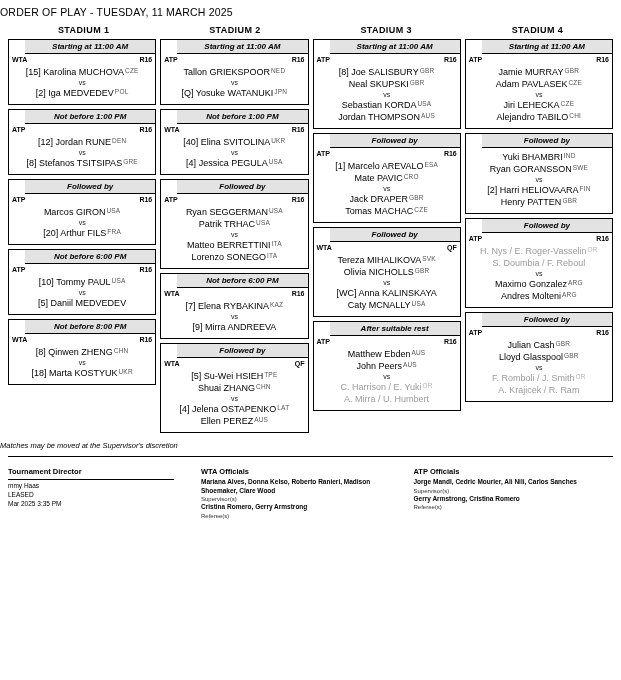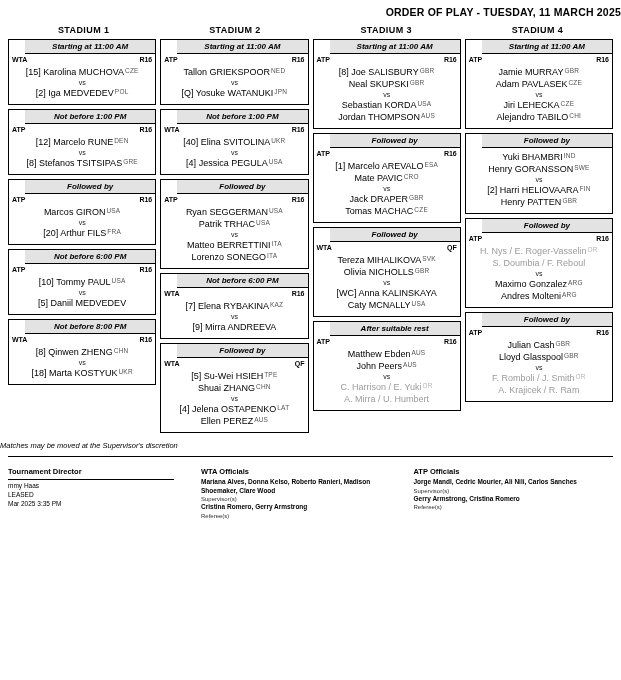--- a/index.html
+++ b/index.html
@@ -10,23 +10,23 @@
     color: #000;
   }
   #page {
     width: 621px;
     height: 680px;
     position: relative;
     overflow: hidden;
     background: #fff;
   }
   .doc-title {
-    text-align: right;
+    text-align: left;
     font-size: 10.5px;
-    font-weight: bold;
+    font-weight: normal;
     letter-spacing: 0.2px;
     padding: 6px 0 7px 0;
   }
   .stadium-head {
     display: flex;
     padding: 0 8px;
   }
   .stadium-head .col {
     flex: 1 1 0;
     text-align: center;
@@ -165,21 +165,21 @@
             <div class="player"><span class="seed">[2] </span><span class="nm">Iga MEDVEDEV</span><span class="ctry">POL</span></div>
           </div>
         </div>
         <div class="block">
           <div class="band">Not before 1:00 PM</div>
           <div class="tourrow">
             <span>ATP</span>
             <span>R16</span>
           </div>
           <div class="match">
-            <div class="player"><span class="seed">[12] </span><span class="nm">Marcelo RUNE</span><span class="ctry">DEN</span></div>
+            <div class="player"><span class="seed">[12] </span><span class="nm">Jordan RUNE</span><span class="ctry">DEN</span></div>
             <div class="vs">vs</div>
             <div class="player"><span class="seed">[8] </span><span class="nm">Stefanos TSITSIPAS</span><span class="ctry">GRE</span></div>
           </div>
         </div>
         <div class="block">
           <div class="band">Followed by</div>
           <div class="tourrow">
             <span>ATP</span>
             <span>R16</span>
           </div>
@@ -383,21 +383,21 @@
         </div>
         <div class="block">
           <div class="band">Followed by</div>
           <div class="tourrow">
             <span></span>
             <span></span>
           </div>
           <div class="match">
             <div>
               <div class="player"><span class="nm">Yuki BHAMBRI</span><span class="ctry">IND</span></div>
-              <div class="player"><span class="nm">Henry GORANSSON</span><span class="ctry">SWE</span></div>
+              <div class="player"><span class="nm">Ryan GORANSSON</span><span class="ctry">SWE</span></div>
             </div>
             <div class="vs">vs</div>
             <div>
               <div class="player"><span class="seed">[2] </span><span class="nm">Harri HELIOVAARA</span><span class="ctry">FIN</span></div>
               <div class="player"><span class="nm">Henry PATTEN</span><span class="ctry">GBR</span></div>
             </div>
           </div>
         </div>
         <div class="block">
           <div class="band">Followed by</div>

